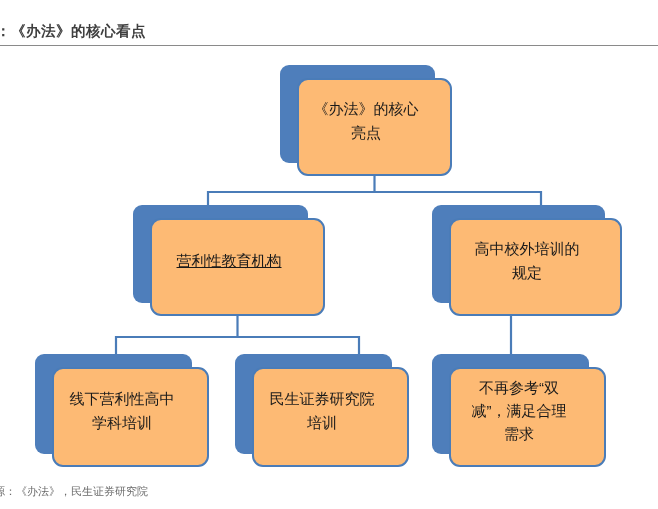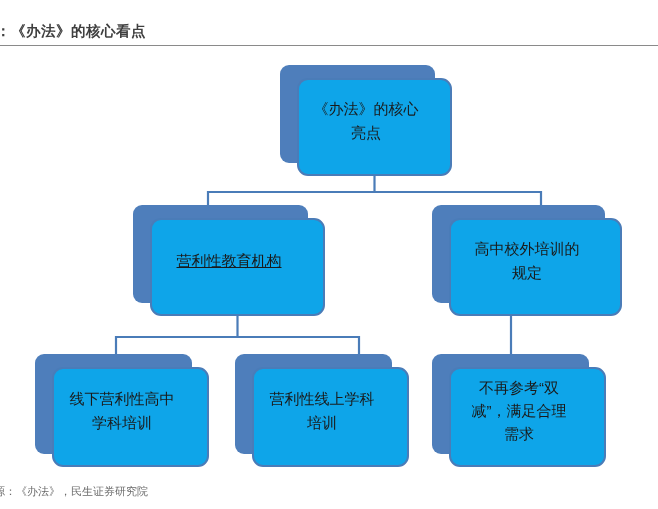--- a/index.html
+++ b/index.html
@@ -73,21 +73,21 @@
     height: 100%;
     background: #4E7EBB;
     border-radius: 9px;
   }
   .node .front {
     position: absolute;
     left: 17px;
     top: 13px;
     width: 100%;
     height: 100%;
-    background: #0ea5e9;
+    background: #fdba74;
     border: 2px solid #4A7CB8;
     border-radius: 11px;
     box-sizing: border-box;
     display: flex;
     align-items: center;
     justify-content: center;
   }
   .node .label {
     position: relative;
     color: #1a1a1a;
@@ -182,21 +182,21 @@
     <div class="back"></div>
     <div class="front">
       <span class="label">线下营利性高中
 学科培训</span>
     </div>
   </div>
 
   <div class="node" id="node-online">
     <div class="back"></div>
     <div class="front">
-      <span class="label">营利性线上学科
+      <span class="label">民生证券研究院
 培训</span>
     </div>
   </div>
 
   <div class="node" id="node-demand">
     <div class="back"></div>
     <div class="front">
       <span class="label">不再参考“双
 减”，满足合理
 需求</span>

